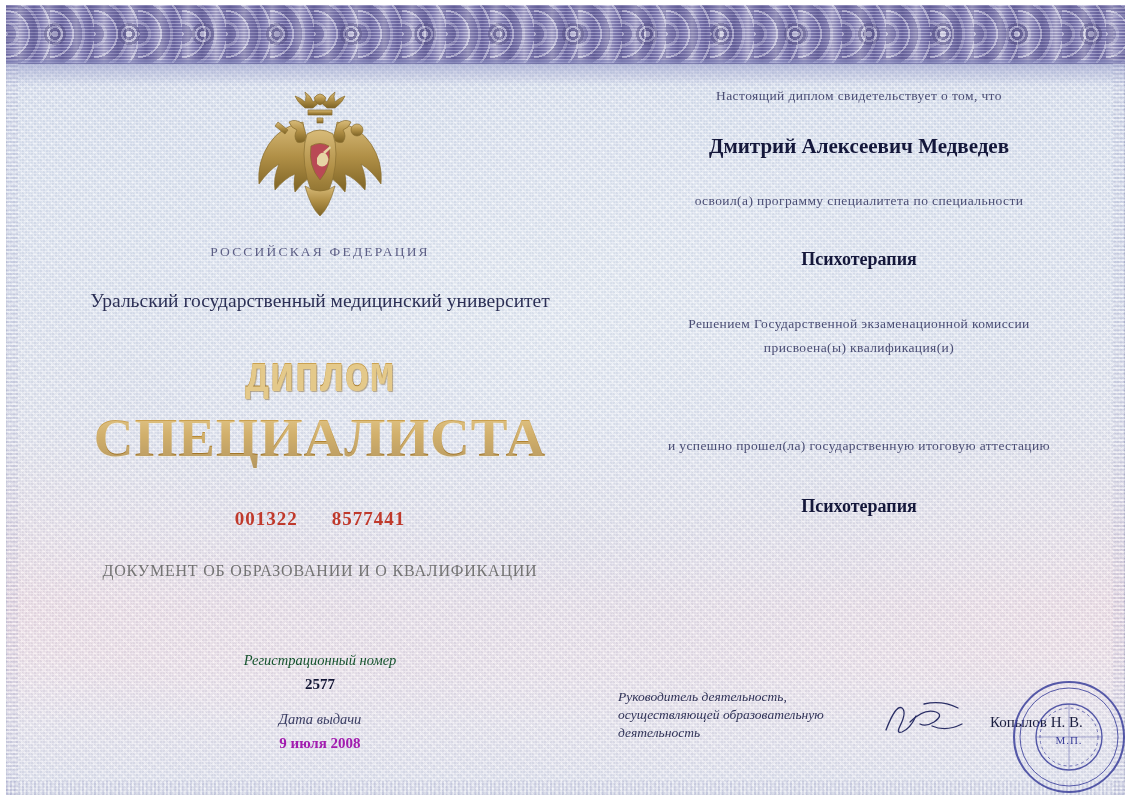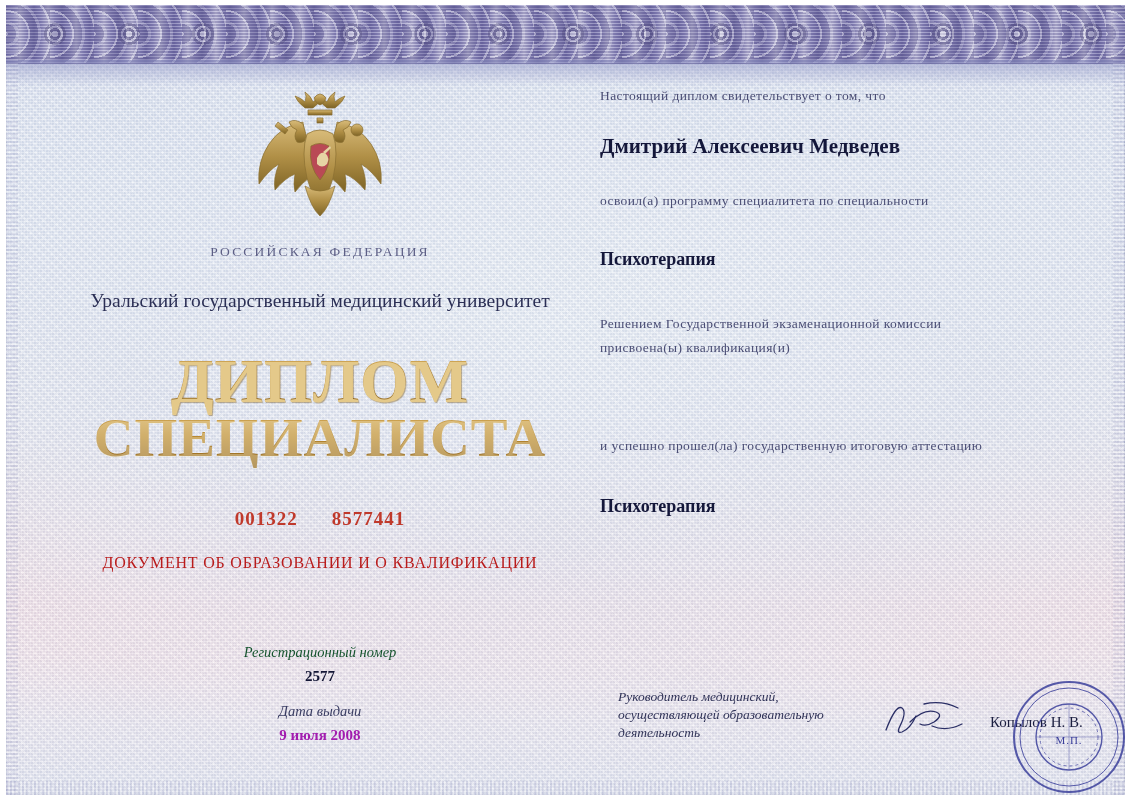--- a/index.html
+++ b/index.html
@@ -151,24 +151,24 @@
   }
   .univ {
     margin-top: 28px;
     font-size: 19.5px;
     line-height: 26px;
     color: #2b2f55;
     font-family: "Liberation Serif", serif;
   }
   .title-main {
     margin-top: 38px;
-    font-size: 62px;
+    font-size: 40px;
     line-height: 56px;
     letter-spacing: 1px;
-    font-family: Liberation Serif, serif;
+    font-family: Liberation Mono, monospace;
     font-weight: bold;
     color: #b38b3c;
     text-shadow:
       0 1px 0 #e4c98a,
       1px 2px 1px rgba(120,85,20,0.45);
     background: linear-gradient(to bottom, #d9b468 0%, #b98a33 45%, #8d6420 100%);
     -webkit-background-clip: text;
     background-clip: text;
     color: transparent;
   }
@@ -186,24 +186,24 @@
   }
   .serial {
     margin-top: 40px;
     color: #c0392b;
     font-weight: bold;
     font-size: 19px;
     letter-spacing: 1px;
   }
   .serial .s1 { margin-right: 34px; }
   .doc-kind {
-    margin-top: 24px;
+    margin-top: 32px;
     font-size: 16px;
     letter-spacing: 0.8px;
-    color: #b91c1c;
+    color: #737373;
   }
   .reg-block {
     margin-top: 72px;
     color: #1f2346;
   }
   .reg-label {
     font-style: italic;
     font-size: 14.5px;
     color: #14532d;
   }
@@ -222,23 +222,24 @@
   .date-value {
     margin-top: 7px;
     font-weight: bold;
     font-size: 15px;
     color: #a21caf;
   }
 
   
   .right-col {
     position: absolute;
-    left: 600px;
+    left: 624px;
     top: 88px;
     width: 470px;
+    text-align: center;
   }
   .r-small {
     font-size: 13.5px;
     color: #4a4d74;
     letter-spacing: 0.4px;
   }
   .r-name {
     margin-top: 30px;
     font-size: 21px;
     font-weight: bold;
@@ -395,21 +396,21 @@
     <div class="r-small r-small-4">
       <div>Решением Государственной экзаменационной комиссии</div>
       <div>присвоена(ы) квалификация(и)</div>
     </div>
     <div class="r-small r-small-3">и успешно прошел(ла) государственную итоговую аттестацию</div>
     <div class="r-qual">Психотерапия</div>
   </div>
 
   <div class="sign-row">
     <div class="sign-title">
-      <div>Руководитель медицинский,</div>
+      <div>Руководитель деятельность,</div>
       <div>осуществляющей образовательную</div>
       <div>деятельность</div>
     </div>
 
     <div class="sign-scribble">
       <svg viewBox="0 0 100 44" width="100" height="44" aria-hidden="true">
         <g fill="none" stroke="#2b2f66" stroke-width="1.3" stroke-linecap="round">
           <path d="M6 34 q10 -26 16 -22 q5 4 -2 18 q-4 8 2 6 q8 -3 14 -16"></path>
           <path d="M30 26 q14 -14 26 -10 q8 3 -2 10 q-8 5 -14 2"></path>
           <path d="M44 8 q18 -4 34 4"></path>

